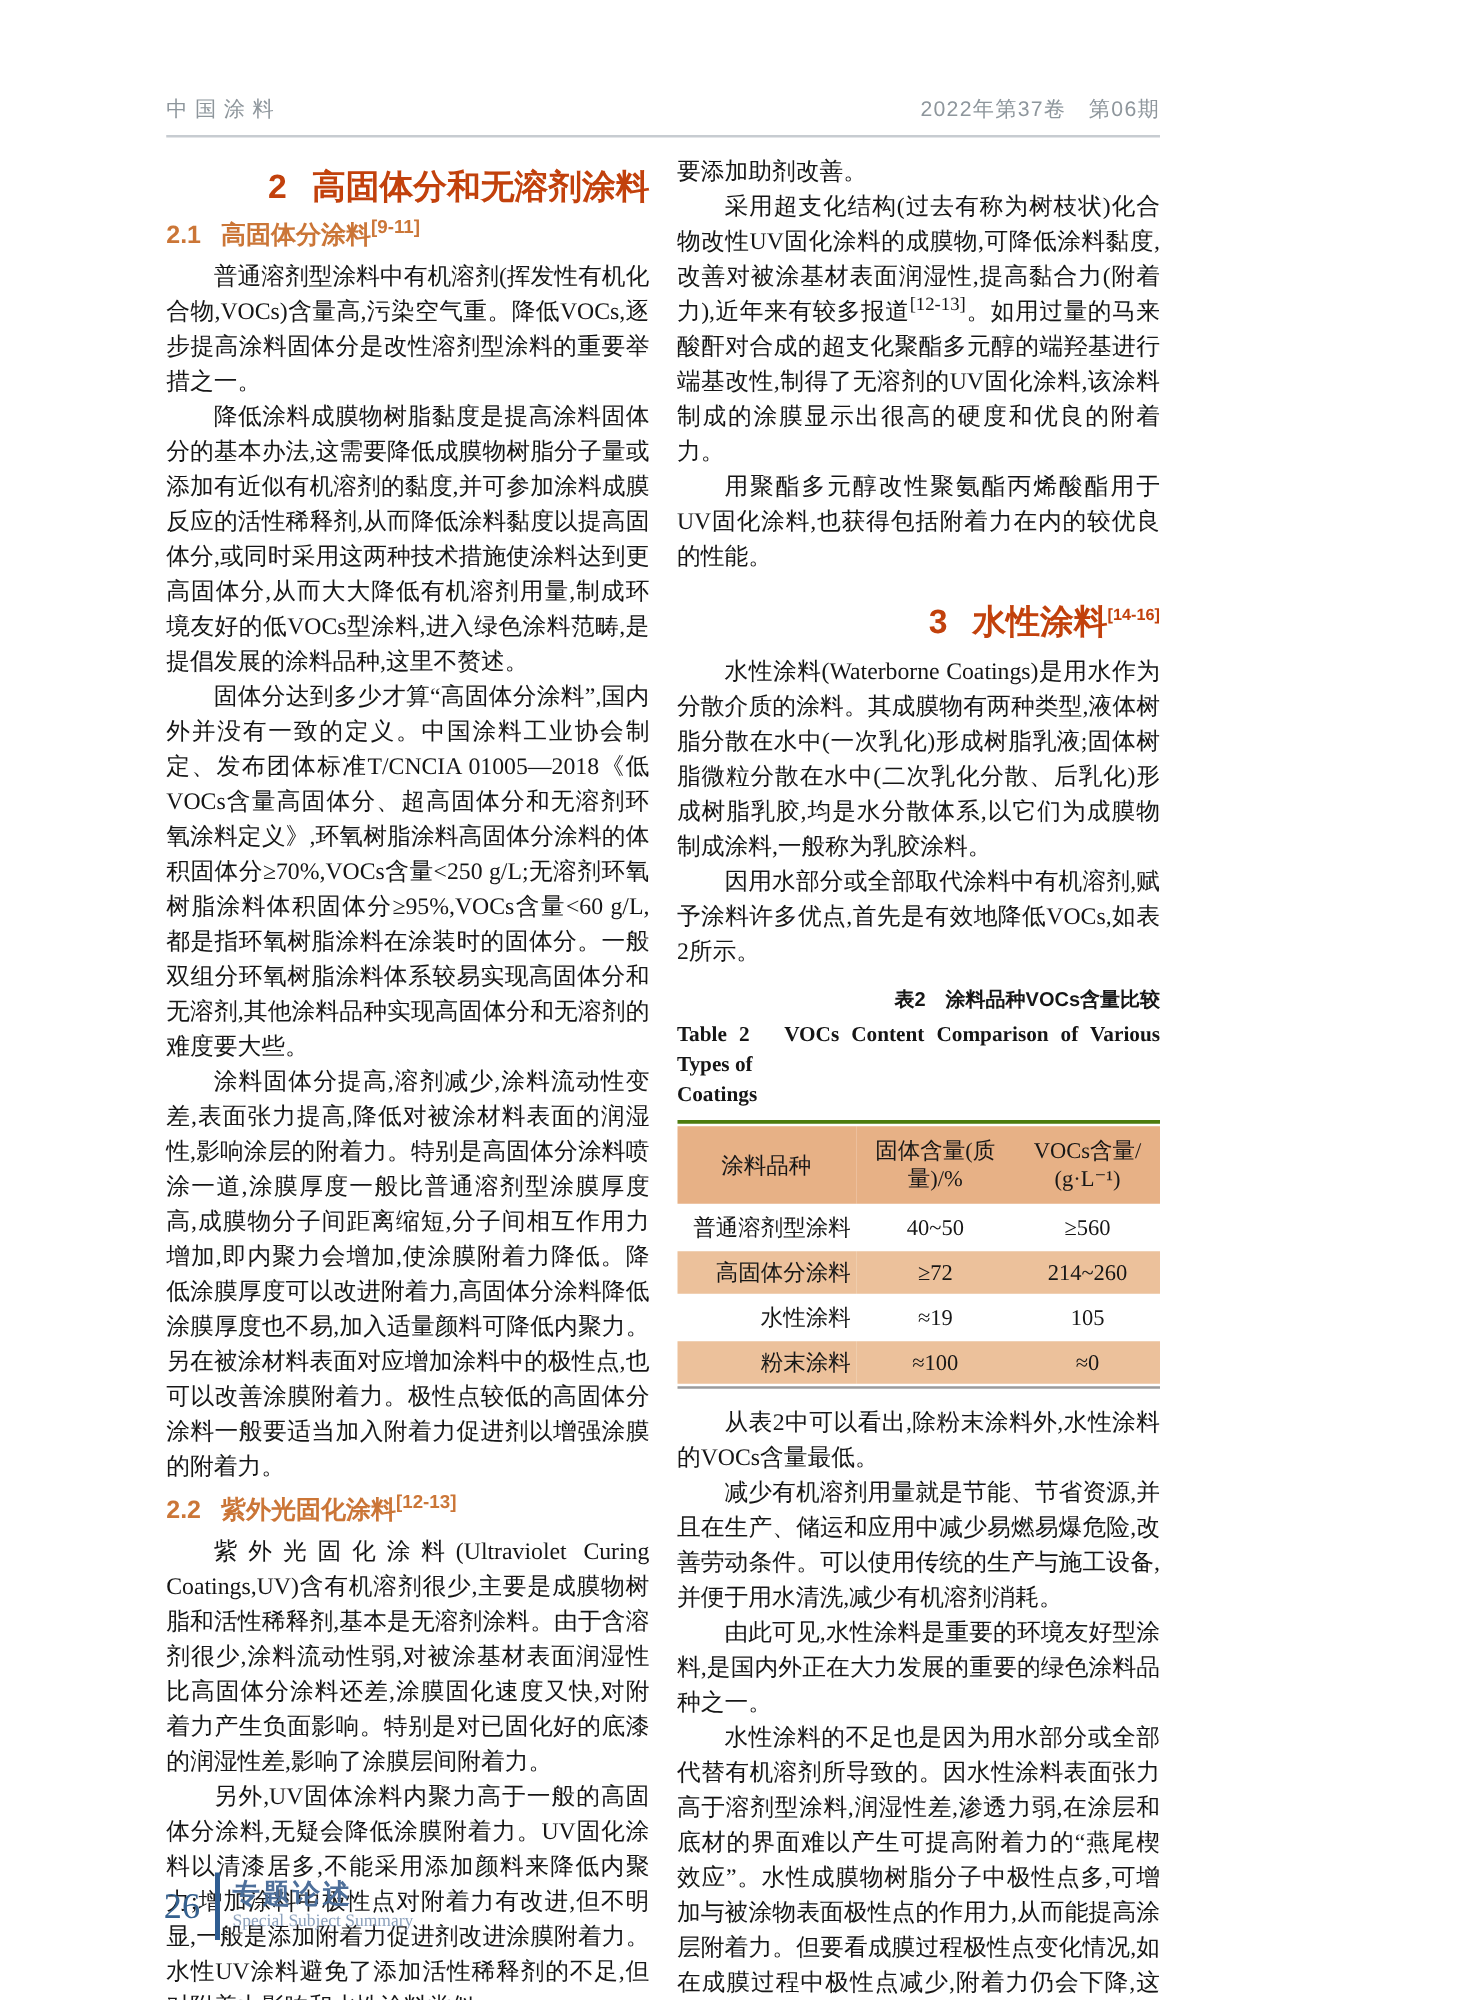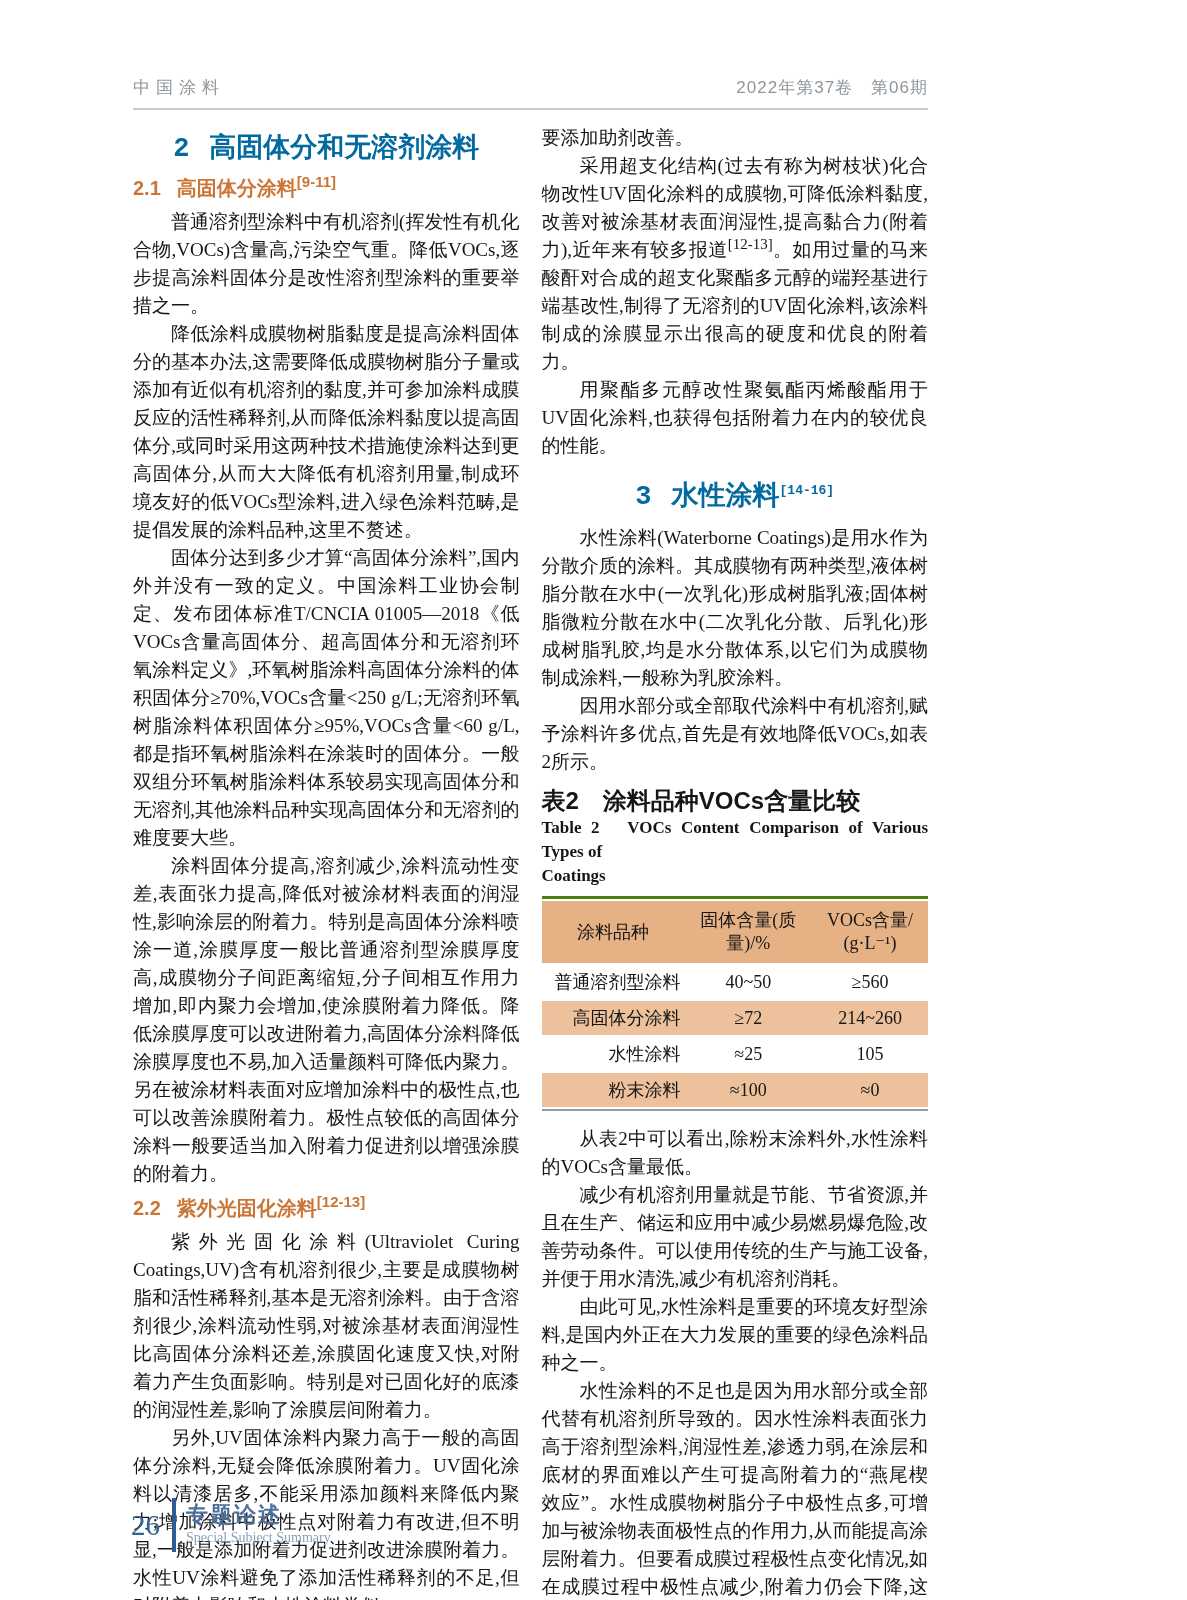--- a/index.html
+++ b/index.html
@@ -19,39 +19,39 @@
   .issue-info{letter-spacing:1px;}
 
   
   .columns{display:flex;gap:22px;margin-top:14px;}
   .col{width:455px;font-size:19px;line-height:28px;text-align:justify;text-justify:inter-ideograph;}
   .col p{margin:0;text-indent:2em;}
   .col p.cont{text-indent:0;}
   sup.ref{font-size:15px;vertical-align:super;line-height:0;}
 
   h2.sec{
-    font-family:Liberation Mono, monospace;
-    color:#0369a1;font-size:27px;font-weight:bold;line-height:30px;
-    margin:10px 0 12px 0;text-align:center;
+    font-family:Liberation Sans, sans-serif;
+    color:#c2410c;font-size:27px;font-weight:bold;line-height:30px;
+    margin:10px 0 12px 0;text-align:right;
   }
   h2.sec .sec-num{margin-right:20px;}
   h2.sec sup.ref{font-size:13px;}
   h3.subsec{
     font-family:"Liberation Sans","DejaVu Sans",sans-serif;
     color:#cb7637;font-size:20px;font-weight:bold;line-height:24px;
     margin:8px 0 8px 0;text-align:left;
   }
   h3.subsec .sec-num{margin-right:16px;}
   h2.sec-3{margin-top:22px;}
 
   
   .table-block{margin:12px 0 14px 0;}
   .tbl-caption-zh{
-    text-align:left;font-family:"Liberation Sans","DejaVu Sans",sans-serif;
-    font-weight:bold;font-size:24px;line-height:26px;margin-top:6px;
+    text-align:right;font-family:"Liberation Sans","DejaVu Sans",sans-serif;
+    font-weight:bold;font-size:16px;line-height:26px;margin-top:6px;
   }
   .tbl-caption-en{
     font-weight:bold;font-size:17px;line-height:24px;
     white-space:pre-line;margin-top:2px;
   }
   table.voc-table{
     width:100%;border-collapse:separate;border-spacing:0 2px;margin-top:8px;
     border-top:3px solid #4d7c0f;border-bottom:2px solid #9a9a9a;
   }
   table.voc-table th{
@@ -142,21 +142,21 @@
               <td>40~50</td>
               <td>≥560</td>
             </tr>
             <tr class="band">
               <td class="name">高固体分涂料</td>
               <td>≥72</td>
               <td>214~260</td>
             </tr>
             <tr>
               <td class="name">水性涂料</td>
-              <td>≈25</td>
+              <td>≈19</td>
               <td>105</td>
             </tr>
             <tr class="band">
               <td class="name">粉末涂料</td>
               <td>≈100</td>
               <td>≈0</td>
             </tr>
           </tbody>
         </table>
       </div>

